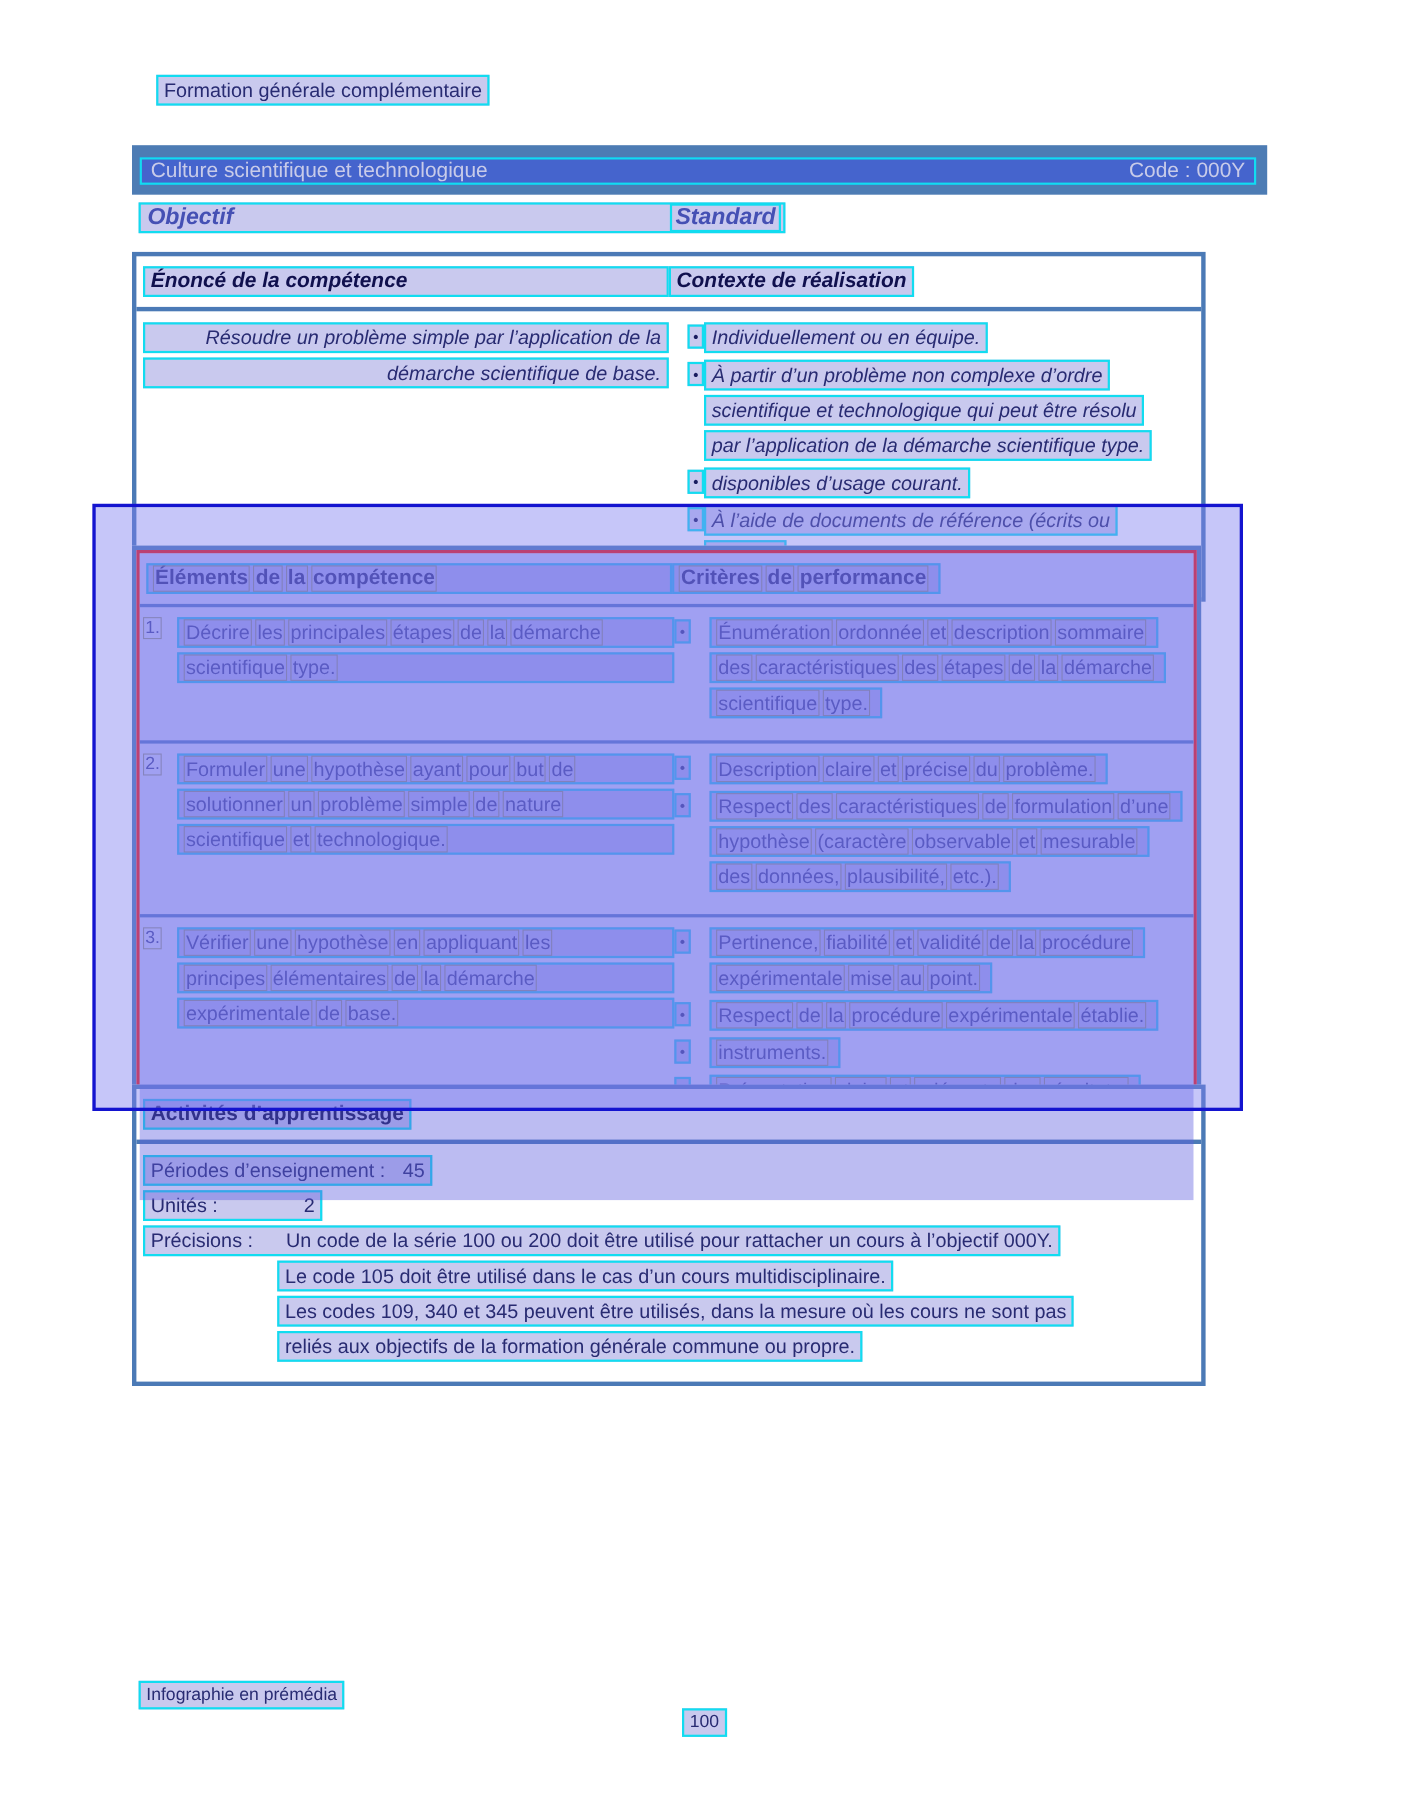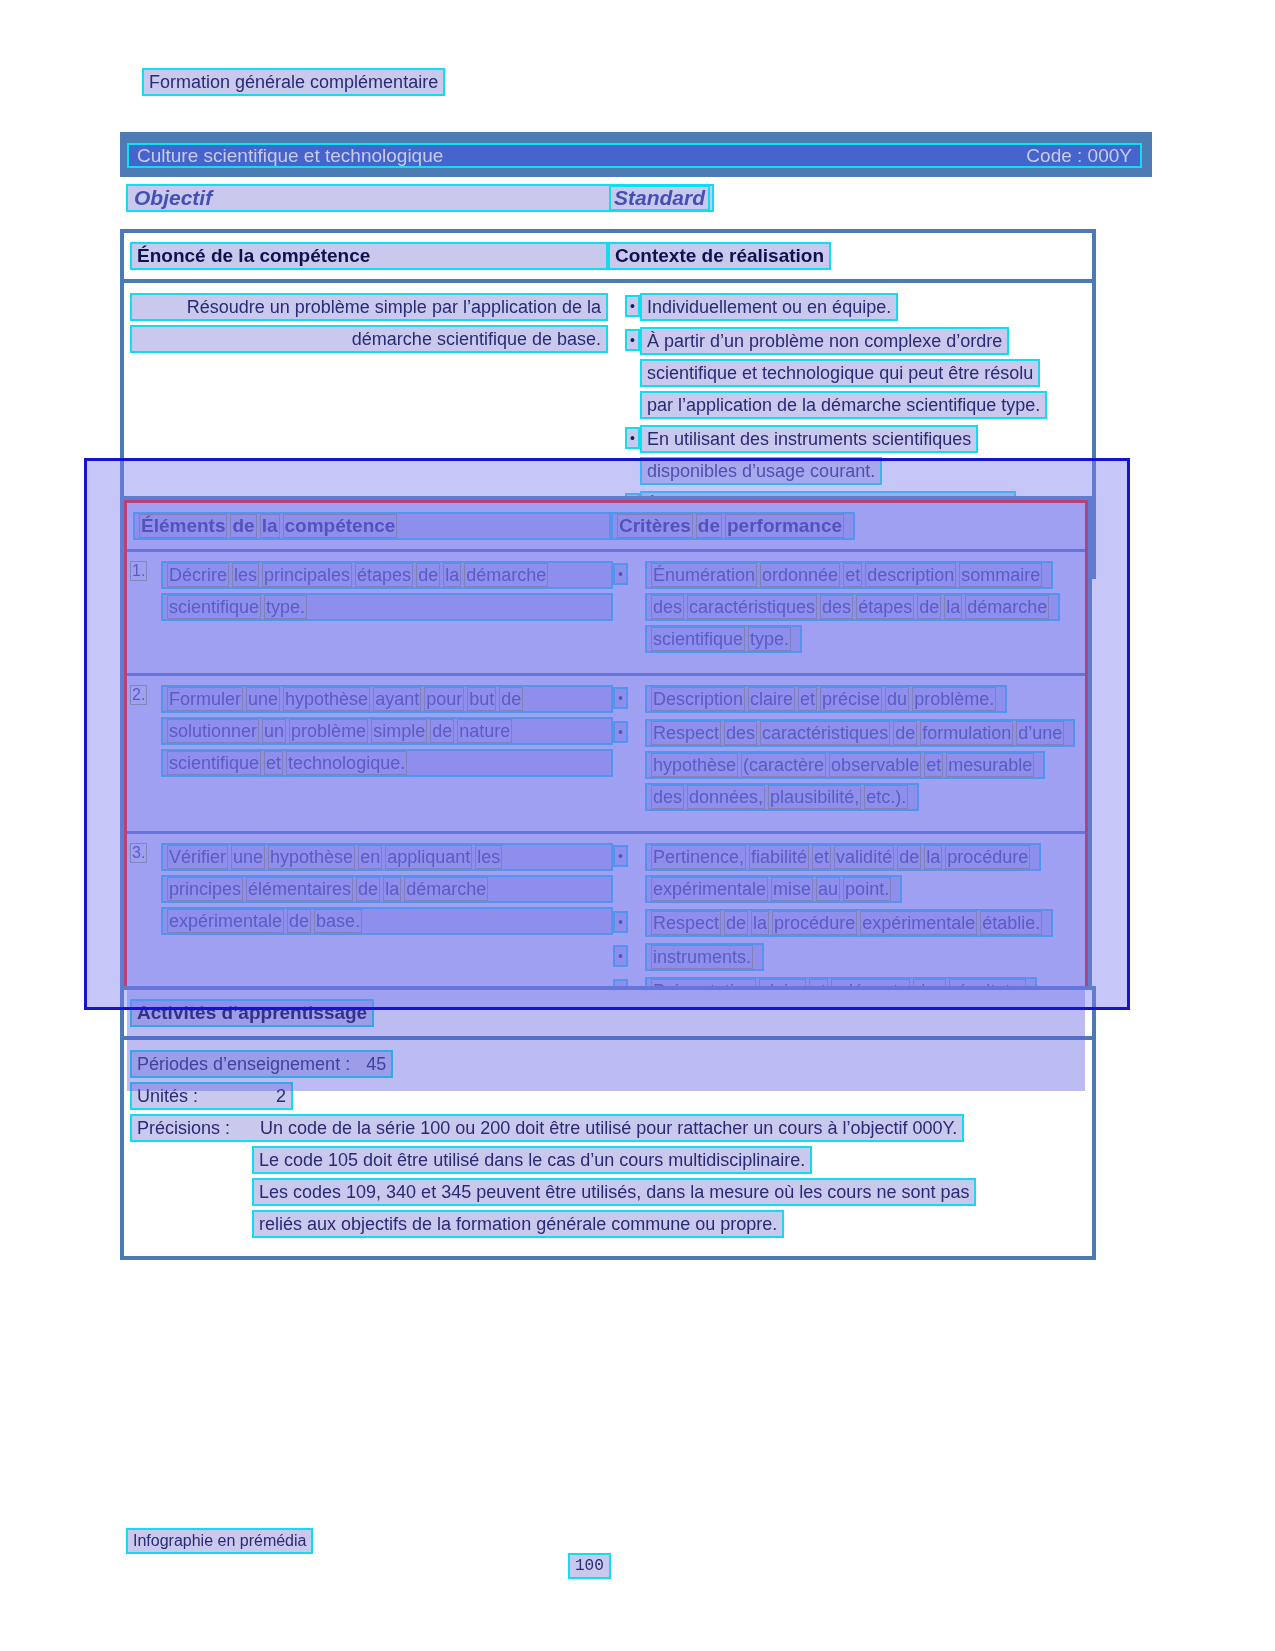--- a/index.html
+++ b/index.html
@@ -27,21 +27,21 @@
         font-weight:bold;font-style:italic;font-size:21px;color:#4550b4;padding:1px 6px;box-sizing:border-box;gap:28px;}
   .obj-row .nest{border:2px solid #12dcf0;padding:0 3px;margin:-2px -4px -2px 0;text-align:right;}
 
   
   .tbl{position:absolute;left:120px;width:976px;border:4px solid #4b7ab6;background:#ffffff;box-sizing:border-box;}
   .tbl-head{display:flex;padding:9px 6px;border-bottom:4px solid #4b7ab6;}
   .tbl-head .lbox{font-weight:bold;font-size:19px;color:#10104e;margin-bottom:0;}
   .cell-l{width:478px;flex:0 0 auto;box-sizing:border-box;}
   .cell-r{flex:1 1 auto;min-width:0;}
 
-  .t1{top:229px;}
+  .t1{top:229px;font-style:italic;}
   .t1-body{display:flex;padding:10px 6px 18px 6px;text-align:right;}
 
   
   .bitem{display:flex;margin-bottom:2px;}
   .bcol{flex:0 0 32px;padding-top:2px;}
   .blt{display:inline-block;background:#c9c9ee;border:2px solid #12dcf0;color:#191c60;
        font-size:14px;line-height:14px;padding:2px 3px;}
   .lcol{flex:1 1 auto;min-width:0;}
 
   
@@ -62,21 +62,21 @@
   .kv-gap-u{display:inline-block;width:78px;}
   .kv-gap-p{display:inline-block;width:30px;}
   .prec-cont{margin-left:122px;}
 
   
   .sel-overlay{position:absolute;left:84px;top:458px;width:1046px;height:552px;
         background:rgba(126,126,242,.44);border:3px solid #1414cf;z-index:6;pointer-events:none;box-sizing:border-box;}
 
   
   .footer-note{position:absolute;left:126px;top:1528px;font-size:17px;color:#3c3f86;}
-  .page-num{position:absolute;left:568px;top:1553px;font-size:17px;color:#3c3f86;font-family:Liberation Mono, monospace;}
+  .page-num{position:absolute;left:620px;top:1553px;font-size:17px;color:#3c3f86;}
   .footer-note .lbox,.page-num .lbox{font-size:16px;line-height:20px;margin-bottom:0;}
 </style>
 </head>
 <body>
 
 <div class="page">
 
   <div class="doc-title">
     <span class="lbox">Formation générale complémentaire</span>
   </div>
@@ -120,21 +120,20 @@
             <span class="bcol"><span class="blt">•</span></span>
             <span class="lcol">
               <span class="lbox">À partir d’un problème non complexe d’ordre</span>
               <span class="lbox">scientifique et technologique qui peut être résolu</span>
               <span class="lbox">par l’application de la démarche scientifique type.</span>
             </span>
           </div>
           <div class="bitem">
             <span class="bcol"><span class="blt">•</span></span>
             <span class="lcol">
-              <span class="lbox">En utilisant des instruments scientifiques</span>
               <span class="lbox">disponibles d’usage courant.</span>
             </span>
           </div>
           <div class="bitem">
             <span class="bcol"><span class="blt">•</span></span>
             <span class="lcol">
               <span class="lbox">À l’aide de documents de référence (écrits ou</span>
               <span class="lbox">autres).</span>
             </span>
           </div>

